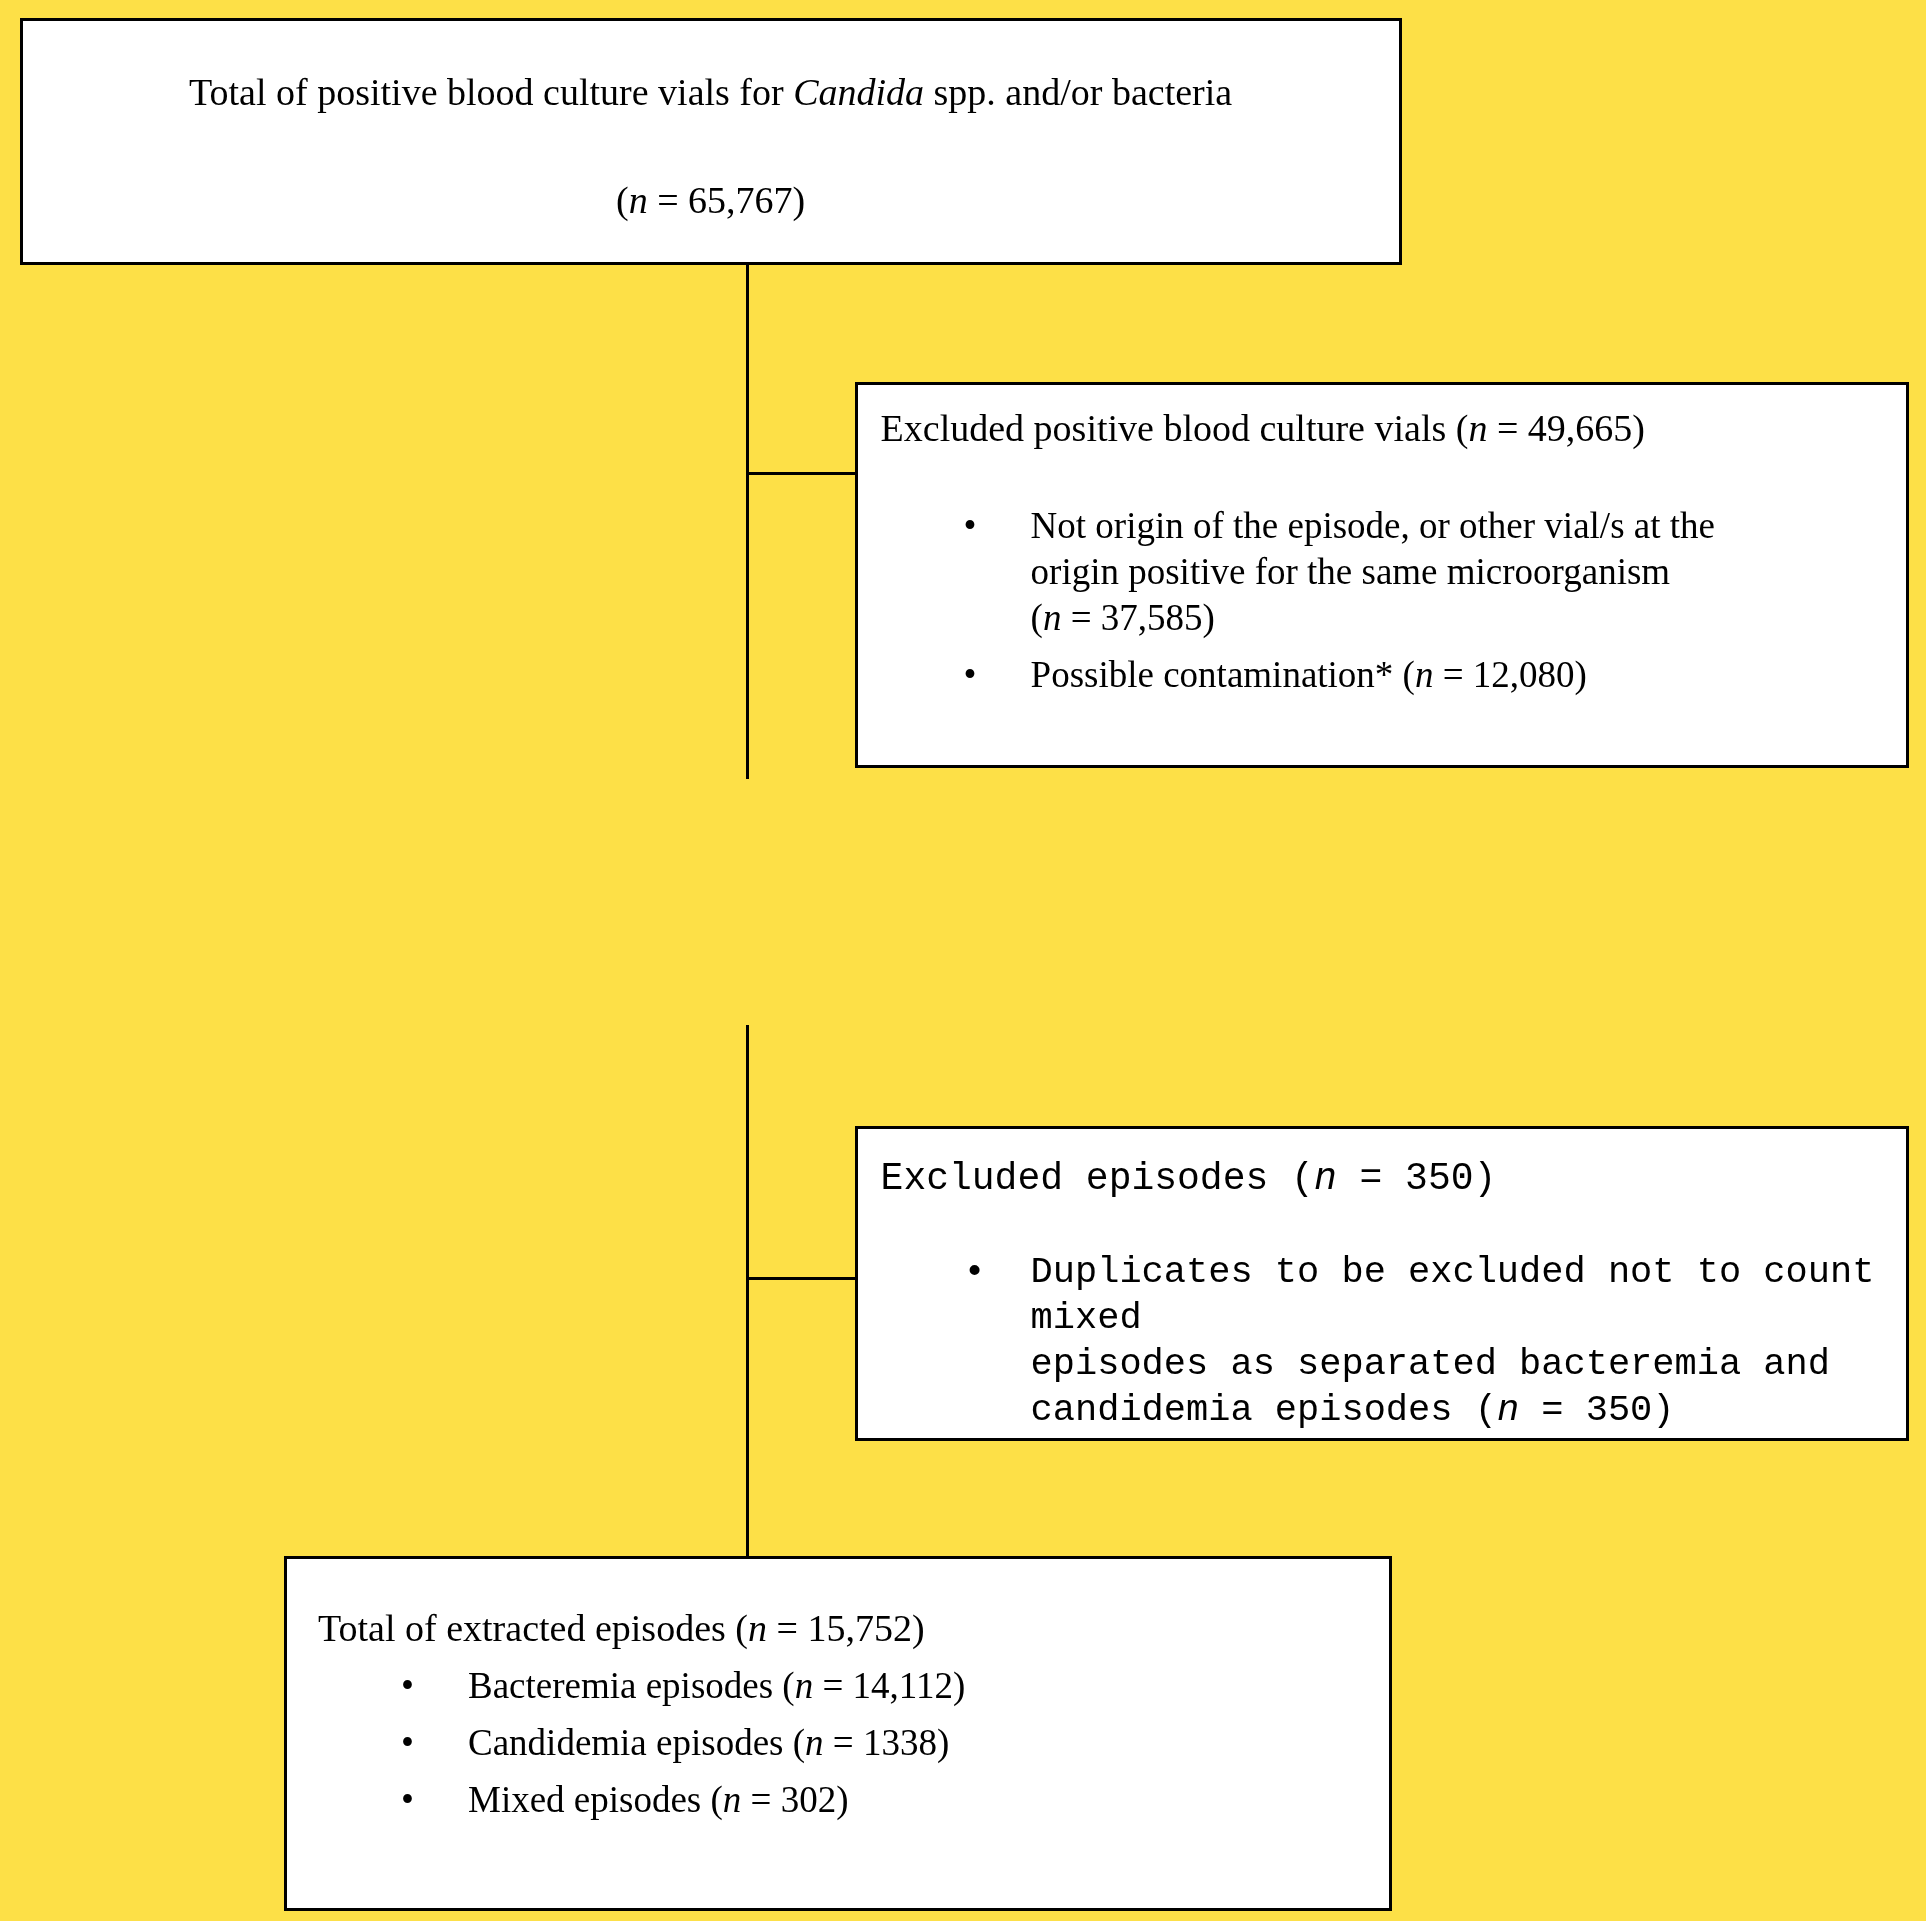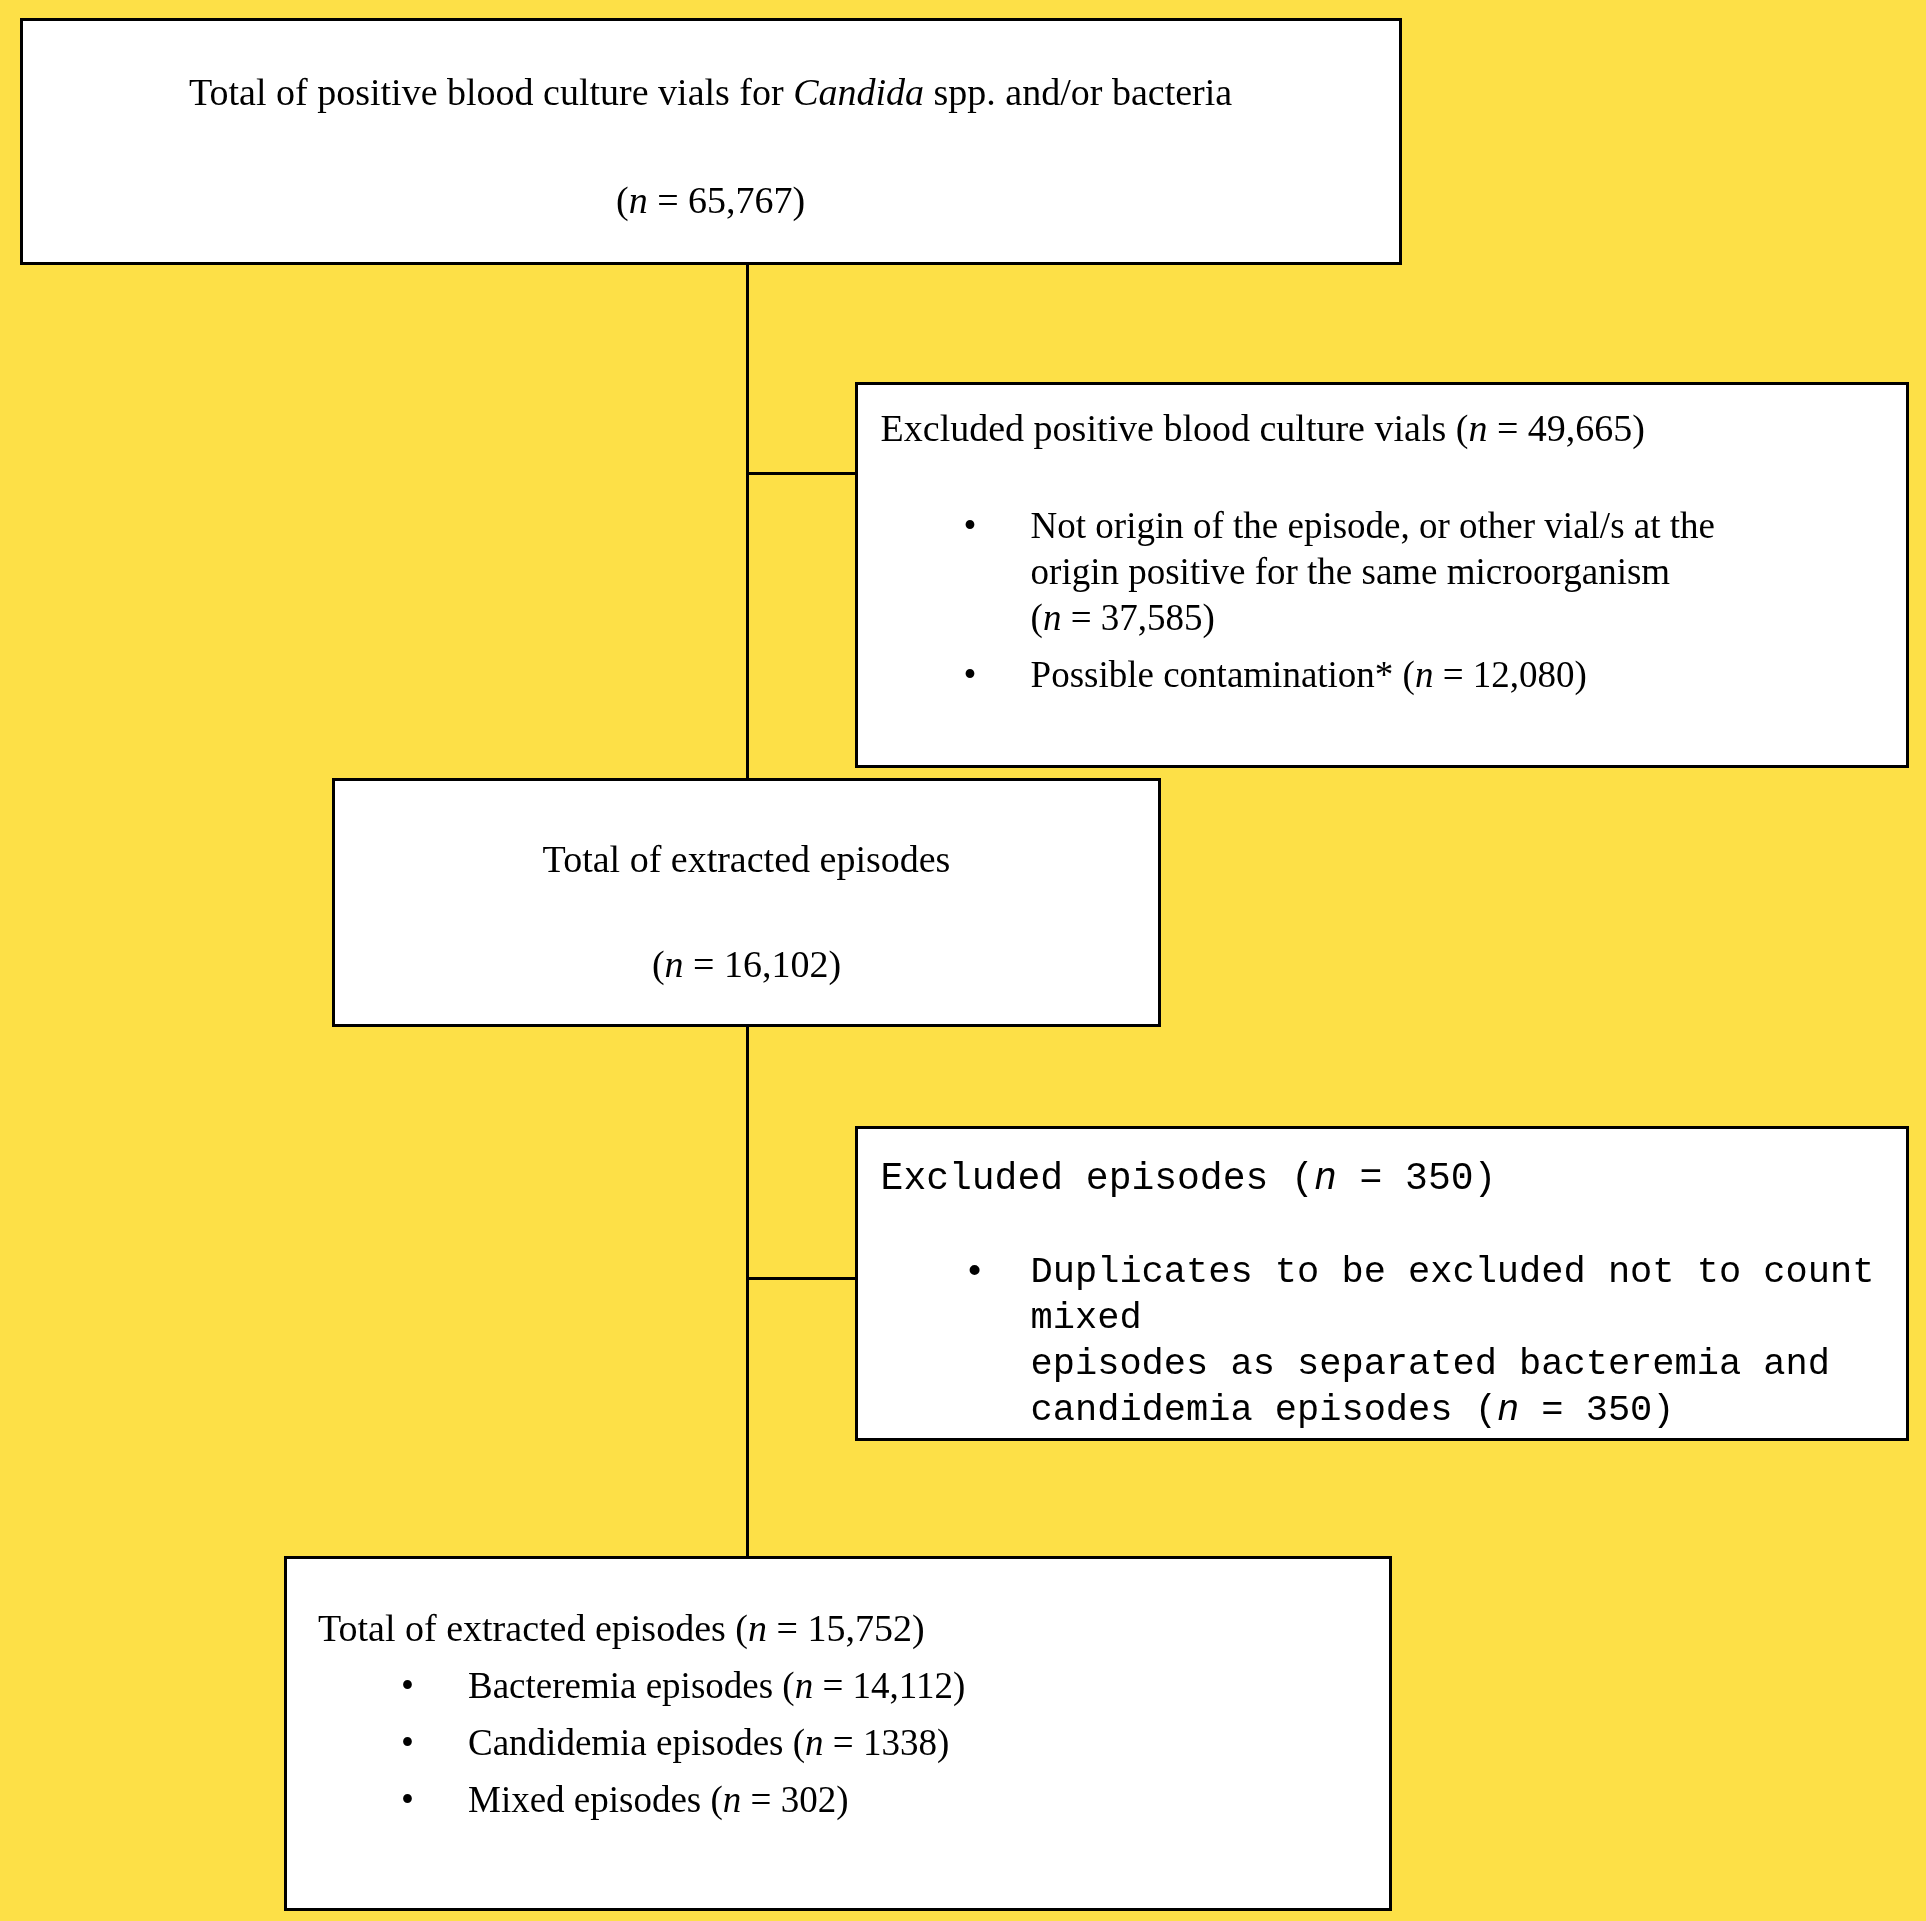--- a/index.html
+++ b/index.html
@@ -119,24 +119,20 @@
   </div>
 
   <div class="box box-b">
     <div class="title">Excluded positive blood culture vials (<em>n</em> = 49,665)</div>
     <ul class="bullets">
       <li>Not origin of the episode, or other vial/s at the<br>origin positive for the same microorganism<br>(<em>n</em> = 37,585)</li>
       <li>Possible contamination* (<em>n</em> = 12,080)</li>
     </ul>
   </div>
 
-  <div class="box box-c">
-    <div class="title">Total of extracted episodes</div>
-    <div class="count">(<em>n</em> = 16,102)</div>
-  </div>
 
   <div class="box box-d">
     <div class="title">Excluded episodes (<em>n</em> = 350)</div>
     <ul class="bullets">
       <li>Duplicates to be excluded not to count mixed<br>episodes as separated bacteremia and<br>candidemia episodes (<em>n</em> = 350)</li>
     </ul>
   </div>
 
   <div class="box box-e">
     <div class="title">Total of extracted episodes (<em>n</em> = 15,752)</div>

